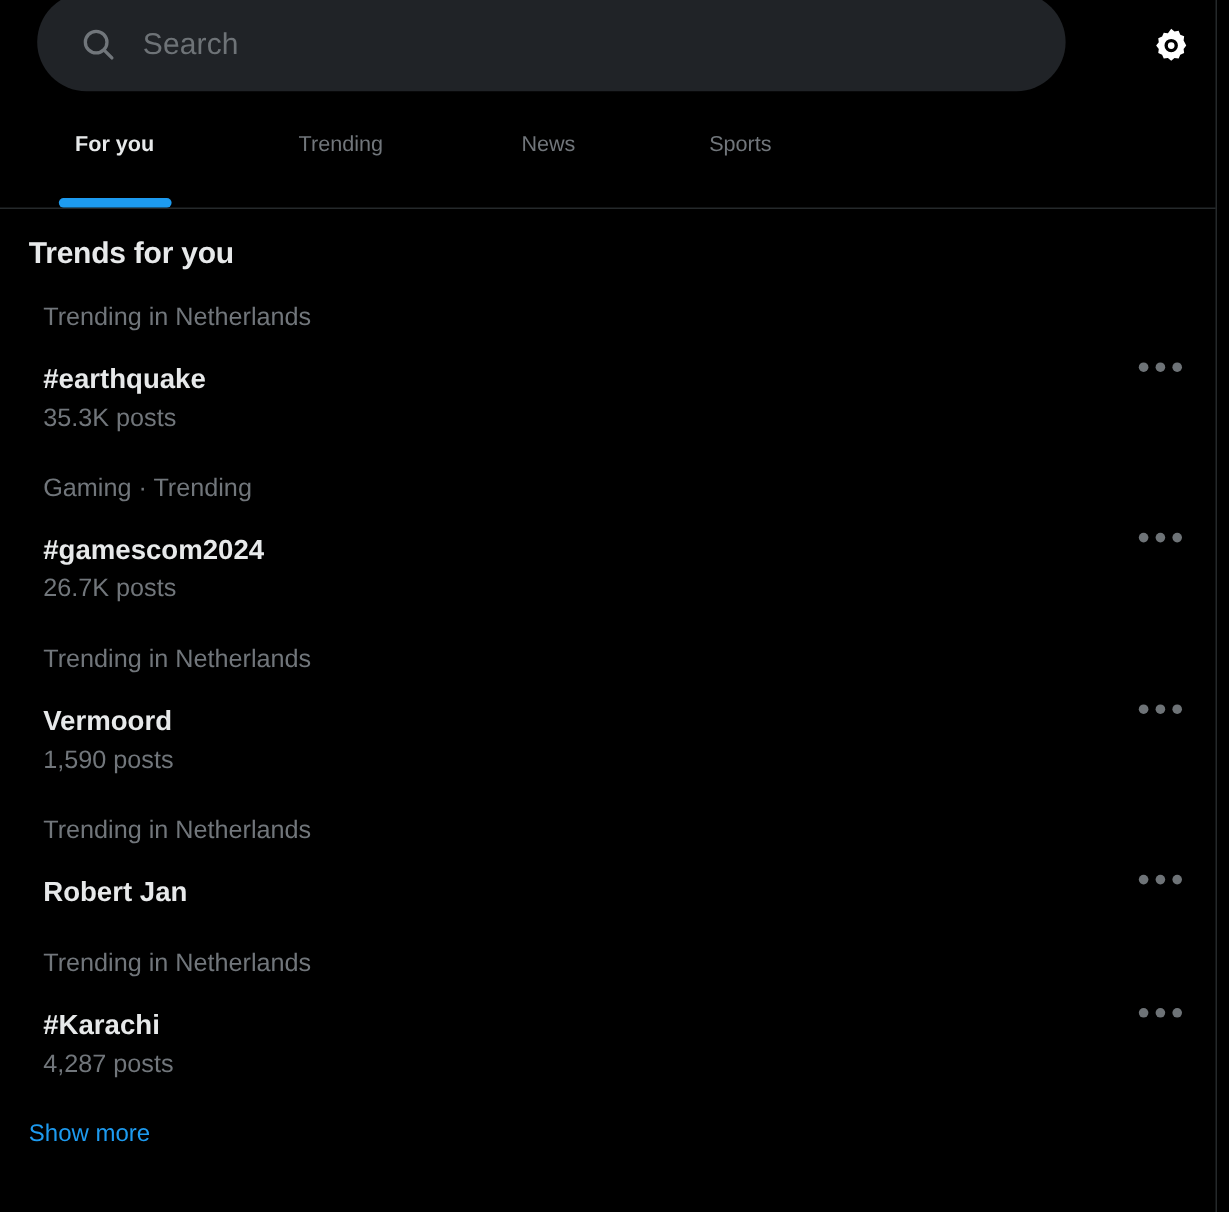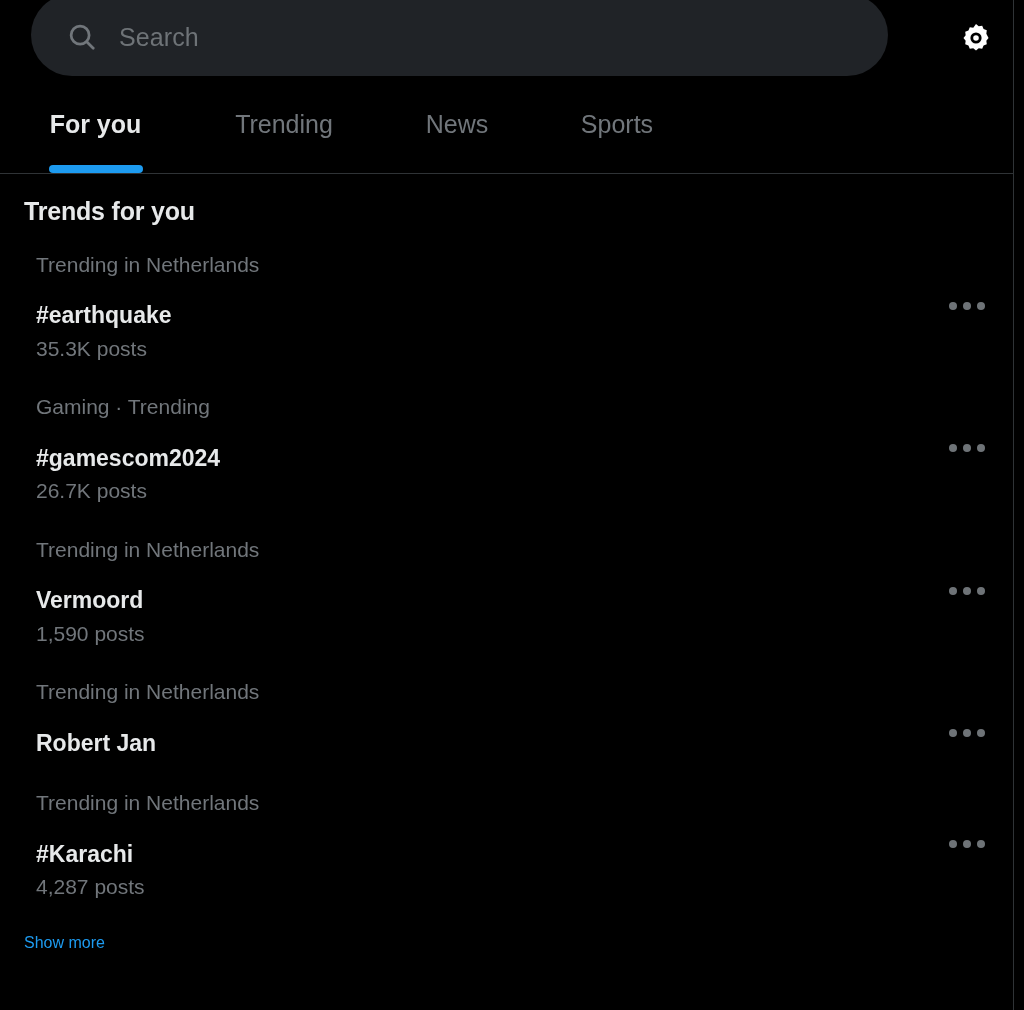--- a/index.html
+++ b/index.html
@@ -112,21 +112,21 @@
     height: 79px;
     display: flex;
     align-items: flex-start;
     justify-content: center;
     padding-top: 16px;
     cursor: pointer;
     flex: 0 0 auto;
   }
 
   .tab-label {
-    font-size: 25px;
+    font-size: 18px;
     color: #71767b;
     font-weight: 400;
     white-space: nowrap;
   }
 
   .tab.active .tab-label {
     color: #e7e9ea;
     font-weight: 700;
   }
 
@@ -205,21 +205,21 @@
   }
 
   .more-dot {
     width: 8px;
     height: 8px;
     border-radius: 50%;
     background: #6e7377;
   }
 
   .show-more {
-    font-size: 16px;
+    font-size: 20px;
     color: #1d9bf0;
     padding: 18px 24px 20px 24px;
     cursor: pointer;
     display: inline-block;
   }
 </style>
 </head>
 <body>
 
 <div id="app">

